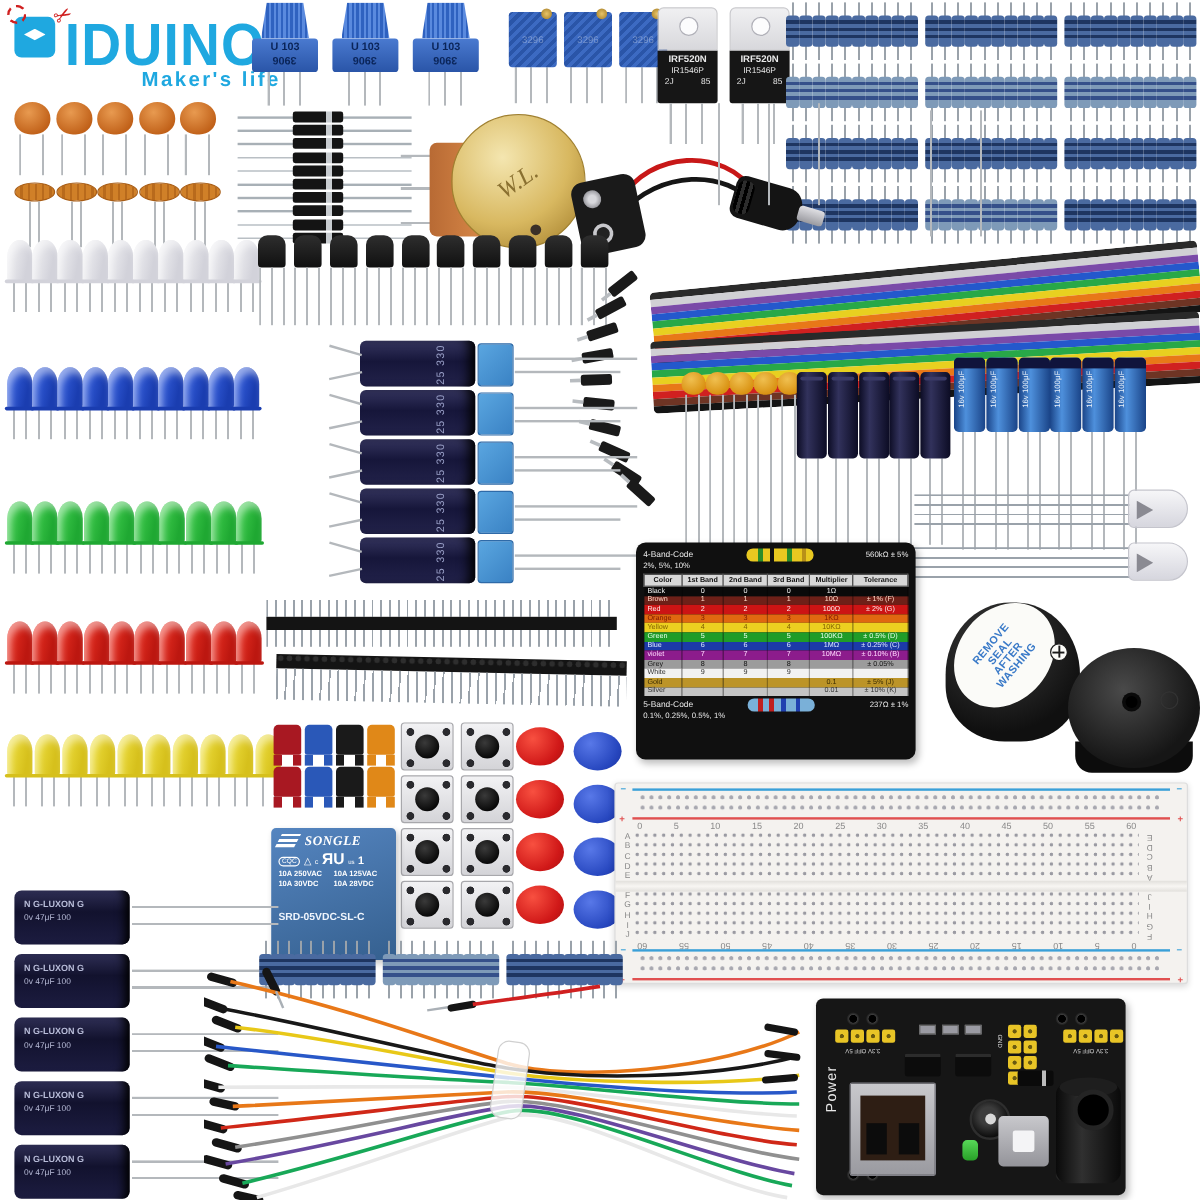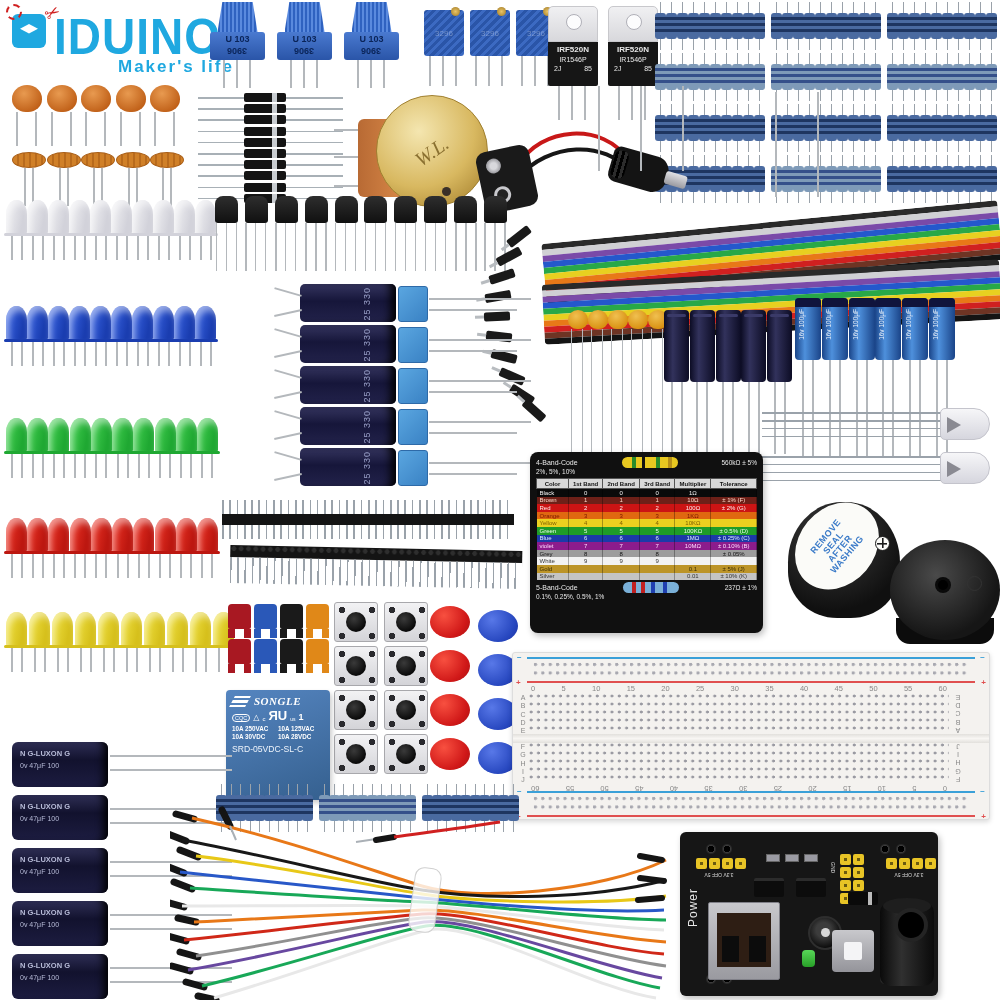--- a/index.html
+++ b/index.html
@@ -186,28 +186,28 @@
 .tgrid{left:334px;top:602px;display:grid;grid-template-columns:repeat(2,44px);gap:4px 6px}
 .tact{width:44px;height:40px;border:1px solid #a8a8ac;border-radius:3px;background-image:radial-gradient(circle at 7px 7px,#2a2a2e 3px,transparent 3.5px),radial-gradient(circle at 37px 7px,#2a2a2e 3px,transparent 3.5px),radial-gradient(circle at 7px 33px,#2a2a2e 3px,transparent 3.5px),radial-gradient(circle at 37px 33px,#2a2a2e 3px,transparent 3.5px),linear-gradient(#f2f2f4,#d4d4d8)}
 .tact b{width:20px;height:20px;margin:9px auto;border-radius:50%;background:radial-gradient(circle at 40% 35%,#3a3a3a,#0a0a0a 70%)}
 .rcol{display:flex;flex-direction:column;gap:12px}
 .disc{width:40px;height:32px;border-radius:50%}
 .dred{background:radial-gradient(circle at 35% 30%,#f85040,#d01818 65%,#a81010)}
 .dblue{background:radial-gradient(circle at 35% 30%,#5878e8,#2848c0 65%,#1830a0)}
 
 
 .relay{left:226px;top:690px;width:104px;height:110px;background:linear-gradient(160deg,#5585c0,#35608f);border-radius:4px;color:#fff;padding:5px 6px;box-shadow:2px 3px 5px rgba(0,0,0,.2)}
-.rlogo{display:flex;align-items:flex-end;gap:6px}
+.rlogo{display:flex;align-items:flex-start;gap:6px}
 .str{width:16px;height:11px;background:linear-gradient(180deg,#fff 0 2px,transparent 2px 4px,#fff 4px 6.5px,transparent 6.5px 8.5px,#fff 8.5px 11px);transform:skewX(-28deg)}
 .rbrand{font-family:"Liberation Serif",serif;font-style:italic;font-weight:bold;font-size:11px;letter-spacing:.5px}
 .rcert{display:flex;align-items:flex-end;gap:3px;margin-top:3px}
 .cqc{border:1px solid #fff;border-radius:8px;padding:0 2px;font-size:5.5px}
 .rtri{font-size:8px}.rulc{font-size:6px}.rul{font-size:13px;font-weight:bold;line-height:.9}.rulus{font-size:5px}.rnum{font-size:9px;font-weight:bold}
 .rgridt{display:grid;grid-template-columns:1fr 1fr;font-size:6.3px;font-weight:bold;line-height:1.3;margin-top:3px}
-.rmodel{font-size:8.6px;font-weight:normal;margin-top:3px;color:#eef4fc}
+.rmodel{font-size:8.6px;font-weight:bold;margin-top:18px;color:#eef4fc}
 
 
 .bb{left:512px;top:652px;width:478px;height:168px;background:#f4f2ef;border:1px solid #ddd;border-radius:3px;box-shadow:0 2px 5px rgba(0,0,0,.15)}
 .rail{position:absolute;left:14px;right:14px;height:26px}
 .lineb{position:absolute;top:0;left:0;right:0;height:2px;background:#3aa0d8}
 .liner{position:absolute;bottom:0;left:0;right:0;height:2px;background:#e05050}
 .rholes{position:absolute;top:5px;left:6px;right:6px;height:17px;background-image:radial-gradient(circle at 2.5px 2.5px,#a8a8b0 1.5px,transparent 1.9px);background-size:7.4px 8.5px}
 .rsign{position:absolute;font-size:8px;font-weight:bold;line-height:1}
 .bbnums{position:absolute;left:18px;right:42px;display:flex;justify-content:space-between;font-size:7.5px;color:#888}
 .field{position:absolute;left:16px;right:40px;height:40px;background-image:radial-gradient(circle at 2px 2px,#9a9aa2 1.3px,transparent 1.7px);background-size:7.35px 8px}

